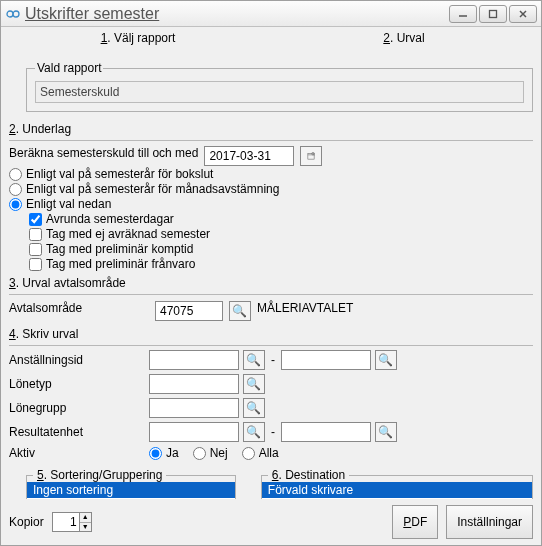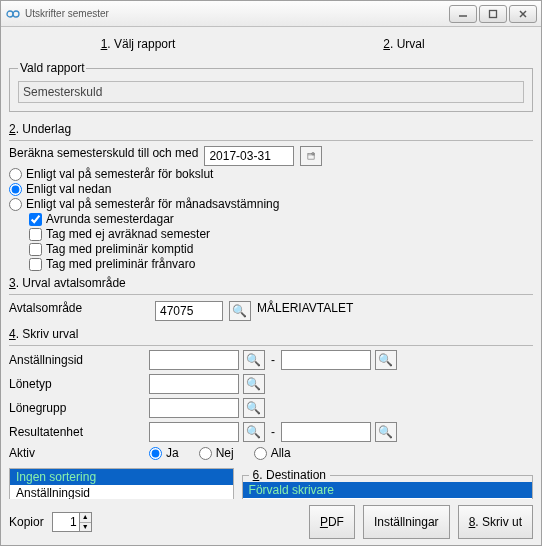--- a/index.html
+++ b/index.html
@@ -1,45 +1,45 @@
 <!DOCTYPE html>
 <html><head>
 <meta charset="utf-8">
 <style>
 * { box-sizing: border-box; font-family: "Segoe UI", Tahoma, sans-serif; font-size: 12px; }
 body { margin: 0; background: #f0f0f0; }
 .window { width: 542px; height: 546px; background: #f0f0f0; border: 1px solid #a0a0a0; display: flex; flex-direction: column; }
 .titlebar { height: 26px; background: linear-gradient(#fdfdfd,#eaeaea); border-bottom: 1px solid #c0c0c0; display: flex; align-items: center; padding: 0 4px; }
 .titlebar .icon { width: 16px; height: 16px; margin-right: 4px; display:flex; align-items:center; justify-content:center;}
-.titlebar .title { flex: 1; color: #555; font-size: 10px; }
+.titlebar .title { flex: 1; color: #555; font-size: 16px; text-decoration: underline; }
 .titlebar .winbtns { display: flex; gap: 2px; }
 .wbtn { width: 28px; height: 18px; border: 1px solid #9a9a9a; border-radius: 3px; background: linear-gradient(#fafafa,#e0e0e0); display:flex; align-items:center; justify-content:center; color:#444; font-size:11px;}
-.tabs { display: flex; height: 28px; align-items: flex-end; padding: 0 8px; gap: 8px; }
+.tabs { display: flex; height: 28px; align-items: flex-start; padding: 0 8px; gap: 8px; }
 .tab { flex: 1; text-align: center; padding: 4px 0; color: #000; }
 .tab u { text-decoration: underline; }
 .content { flex: 1; padding: 4px 8px 6px 8px; overflow: hidden; display:flex; flex-direction:column;}
-fieldset { border: 1px solid #b0b0b0; margin: 2px 0 6px 0; padding: 6px 8px 8px 8px; }
+fieldset { border: 1px solid #b0b0b0; margin: 2px 0 6px 17px; padding: 6px 8px 8px 8px; }
 legend { font-size: 12px; color: #000; padding: 0 2px; }
 .selrapport input { width: 100%; height: 22px; background: #eee; border: 1px solid #bbb; padding: 0 4px; color:#444;}
 .row { display: flex; gap: 6px; margin: 2px 0; }
 input[type=text].tb { height: 20px; border: 1px solid #888; padding: 0 4px; background: #fff; }
 .datebtn { width: 22px; height: 20px; border: 1px solid #888; background: #f4f4f4; display:flex; align-items:center; justify-content:center;}
 label.optlbl { display:flex; align-items:center; gap:4px; }
 input[type=radio], input[type=checkbox]{ margin:0; }
 .indent { margin-left: 20px; }
 .lookupbtn { width: 22px; height: 20px; border: 1px solid #888; background: #f4f4f4; display:flex; align-items:center; justify-content:center; color:#4a74c9; font-size:12px;}
 .grid4 { display: grid; grid-template-columns: 140px 1fr; row-gap: 4px; align-items: center; }
 .dash { padding: 0 2px; }
 .flex { display:flex; align-items:center; gap:4px; }
 .twocol { display:flex; gap:8px; }
 fieldset.listfs { flex:1; padding:0; }
 fieldset.listfs legend { padding:0 4px; margin-left:6px;}
 .listbox { height: 80px; overflow-y: scroll; background:#fff; border:none; }
 .listitem { padding: 1px 6px; white-space: nowrap; }
-.listitem.selected { background: #0a63c6; color: #86efac; }
+.listitem.selected { background: #0a63c6; color: #ffffff; }
 .bottombar { display:flex; align-items:center; gap:8px; padding: 6px 8px;}
 .btn { height: 34px; border:1px solid #999; background: linear-gradient(#fafafa,#e4e4e4); padding: 0 10px; }
 .btn u { text-decoration: underline; }
 .spin { width:40px; height:20px; border:1px solid #888; display:flex; }
 .spin input { width:26px; border:none; text-align:right; padding-right:2px;}
 .spinbtns { width:14px; display:flex; flex-direction:column; border-left:1px solid #888;}
 .spinbtns div{ flex:1; font-size:7px; text-align:center; line-height:8px; border-bottom:1px solid #aaa;}
 .spinbtns div:last-child{border-bottom:none;}
 .underlag .row, .underlag .indent .row { margin:1px 0;}
 .section-title { margin: 4px 0 2px 0; }
@@ -105,28 +105,28 @@
         </button>
       </div>
       <div class="row">
           <label class="optlbl">
             <input type="radio" name="u" style="">
             <span>Enligt val på semesterår för bokslut</span>
           </label>
         </div>
       <div class="row">
           <label class="optlbl">
+            <input type="radio" name="u" style="">
+            <span>Enligt val på semesterår för månadsavstämning</span>
+          </label>
+        </div>
+      <div class="row">
+          <label class="optlbl">
             <input type="radio" name="u" checked="" style="">
             <span>Enligt val nedan</span>
-          </label>
-        </div>
-      <div class="row">
-          <label class="optlbl">
-            <input type="radio" name="u" style="">
-            <span>Enligt val på semesterår för månadsavstämning</span>
           </label>
         </div>
       <div class="indent">
         <div class="row">
             <label class="optlbl">
               <input type="checkbox" checked="" style="">
               <span>Avrunda semesterdagar</span>
             </label>
           </div>
         <div class="row">
@@ -186,38 +186,39 @@
       <span>Resultatenhet</span>
       <div class="flex">
         <input type="text" class="tb" style="width: 90px;">
         <button class="lookupbtn">🔍</button>
         <span class="dash">-</span>
         <input type="text" class="tb" style="width: 90px;">
         <button class="lookupbtn">🔍</button>
       </div>
 
       <span>Aktiv</span>
-      <div class="flex" style="gap:20px">
+      <div class="flex" style="gap:14px">
         <label class="optlbl">
             <input type="radio" name="aktiv" checked="" style="">
             <span>Ja</span>
           </label>
         <label class="optlbl">
             <input type="radio" name="aktiv" style="">
             <span>Nej</span>
           </label>
         <label class="optlbl">
             <input type="radio" name="aktiv" style="">
             <span>Alla</span>
           </label>
       </div>
     </div>
 
     <div class="twocol" style="margin-top:6px">
       <fieldset class="listfs">
+        <legend><u>5</u><span>. Sortering/Gruppering</span></legend>
         <div class="listbox">
           <div class="listitem selected">Ingen sortering</div>
           <div class="listitem">Anställningsid</div>
 
         </div>
       </fieldset>
       <fieldset class="listfs" style="flex:1.3">
         <legend><u>6</u><span>. Destination</span></legend>
         <div class="listbox">
           <div class="listitem selected">Förvald skrivare</div>
@@ -234,15 +235,14 @@
     <div class="spin">
       <input type="text" value="1" style="">
       <div class="spinbtns">
           <div>▲</div>
           <div>▼</div>
         </div>
     </div>
     <div style="flex:1"></div>
     <button class="btn"><u>P</u><span>DF</span></button>
     <button class="btn">Inställningar</button>
-    <button class="btn"><u>8</u><span>. Skriv ut</span></button>
   </div>
 </div>
 
 </body></html>

